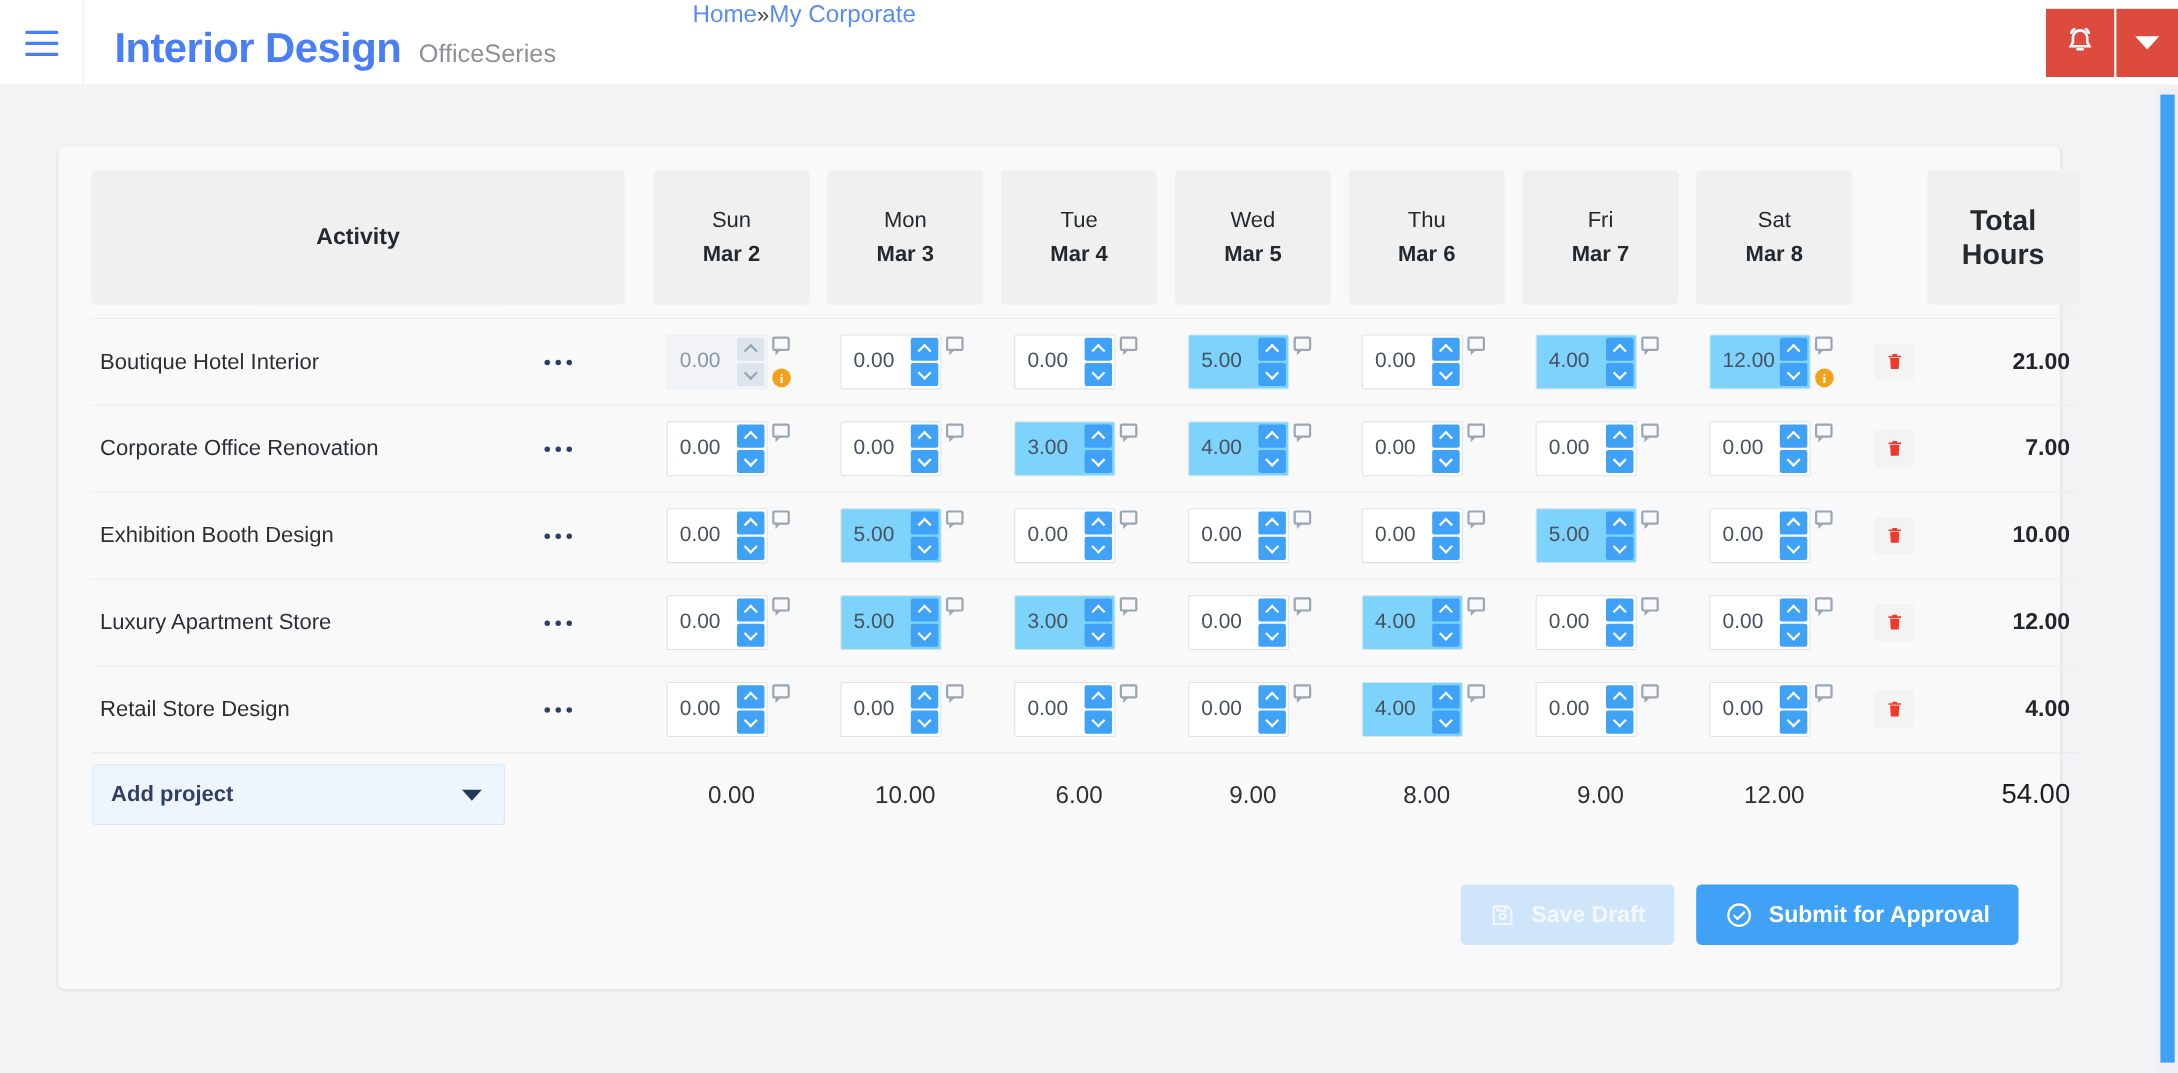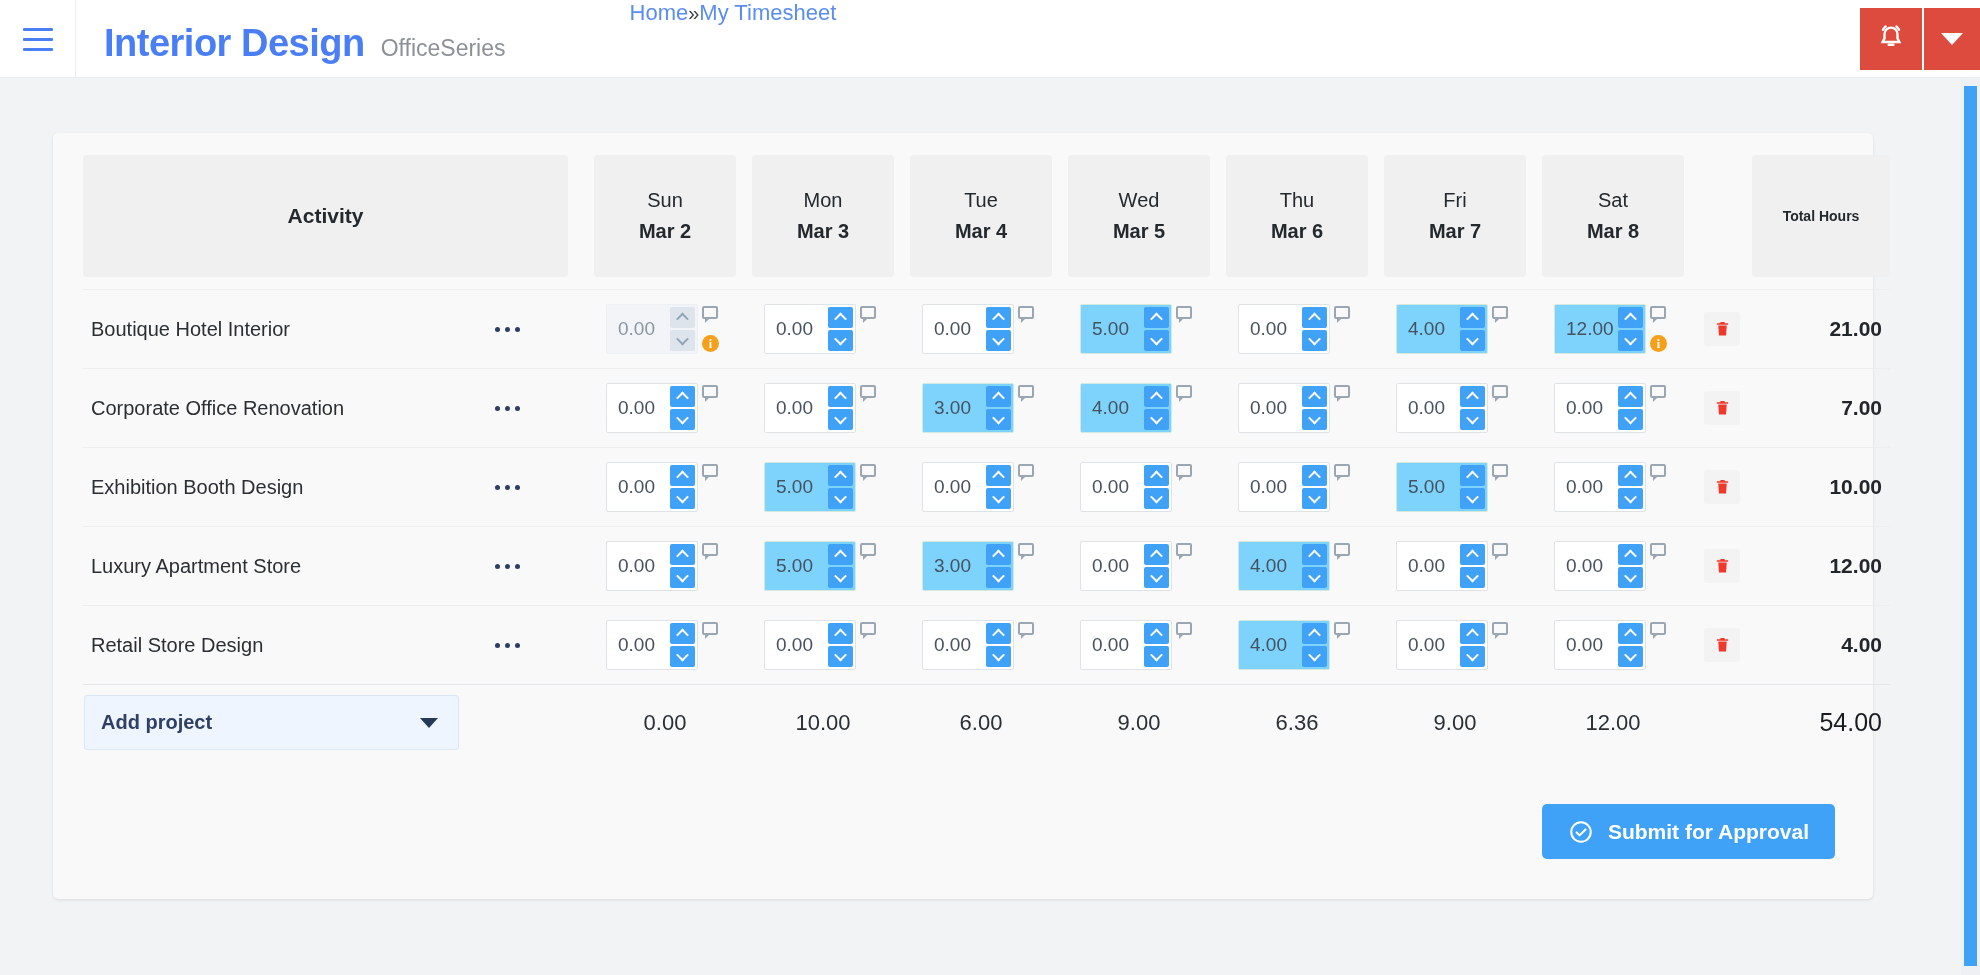--- a/index.html
+++ b/index.html
@@ -117,21 +117,21 @@
     display: flex;
     flex-direction: column;
     align-items: center;
     justify-content: center;
     font-size: 20px;
     color: #24292e;
   }
   .hdr-box.activity { font-weight: bold; font-size: 21px; }
   .hdr-day-name { font-weight: normal; margin-bottom: 8px; }
   .hdr-day-date { font-weight: bold; }
-  .hdr-box.total { font-weight: bold; font-size: 14px; }
+  .hdr-box.total { font-weight: bold; font-size: 26px; }
   th.sp-activity .hdr-box { margin-right: 18px; }
   th.sp-day .hdr-box { margin: 0 8px; }
 
   tbody tr.row { border-top: 1px solid #e9eaec; }
   tbody td {
     border-top: 1px solid #eceef0;
     height: 79px;
     vertical-align: middle;
     padding: 0;
   }
@@ -332,21 +332,21 @@
   </div>
 
   <div class="brand-wrap">
     <div class="brand-title">Interior Design</div>
     <div class="brand-sub">OfficeSeries</div>
   </div>
 
   <div class="breadcrumb">
     <span class="crumb-link">Home</span>
     <span class="crumb-sep">»</span>
-    <span class="crumb-current">My Timesheet</span>
+    <span class="crumb-current">My Corporate</span>
   </div>
 
   <div class="topbar-right">
     <div class="bell-btn">
       <span>
         <svg width="30" height="30" viewBox="0 0 24 24" fill="none" stroke="#ffffff" stroke-width="1.9" stroke-linecap="round">
           <path d="M12 4.5a5.2 5.2 0 0 0-5.2 5.2v3.4L5.3 16h13.4l-1.5-2.9V9.7A5.2 5.2 0 0 0 12 4.5z" fill="none"></path>
           <path d="M10.1 18.2h3.8"></path>
           <path d="M5.6 6.2A7.4 7.4 0 0 1 7.7 3.6"></path>
           <path d="M18.4 6.2a7.4 7.4 0 0 0-2.1-2.6"></path>
@@ -1223,30 +1223,40 @@
             <div class="addproj">
               <span>Add project</span>
               <span class="dd"></span>
             </div>
           </td>
 
           <td class="day-total">0.00</td>
             <td class="day-total">10.00</td>
             <td class="day-total">6.00</td>
             <td class="day-total">9.00</td>
-            <td class="day-total">6.36</td>
+            <td class="day-total">8.00</td>
             <td class="day-total">9.00</td>
             <td class="day-total">12.00</td>
             <td></td>
           <td class="grand-total">54.00</td>
         </tr>
       </tfoot>
     </table>
 
     <div class="actions">
+      <button class="btn btn-draft">
+        <span>
+          <svg width="24" height="24" viewBox="0 0 24 24" fill="none" stroke="#f3f8fd" stroke-width="1.9">
+            <path d="M4 4h12l4 4v12H4z"></path>
+            <circle cx="12" cy="13" r="2.6"></circle>
+            <path d="M7.5 4v4h7V4"></path>
+          </svg>
+        </span>
+        <span>Save Draft</span>
+      </button>
 
       <button class="btn btn-submit">
         <span>
           <svg width="26" height="26" viewBox="0 0 24 24" fill="none" stroke="#ffffff" stroke-width="1.9" stroke-linecap="round" stroke-linejoin="round">
             <circle cx="12" cy="12" r="9"></circle>
             <path d="M8 12.4l2.7 2.7L16.2 9.6"></path>
           </svg>
         </span>
         <span>Submit for Approval</span>
       </button>

